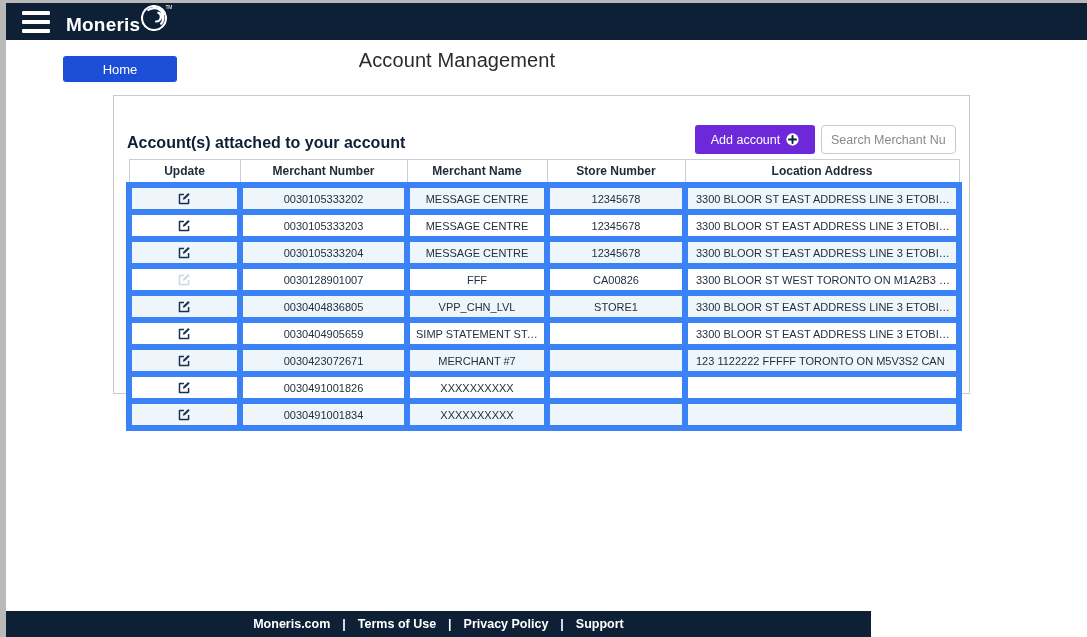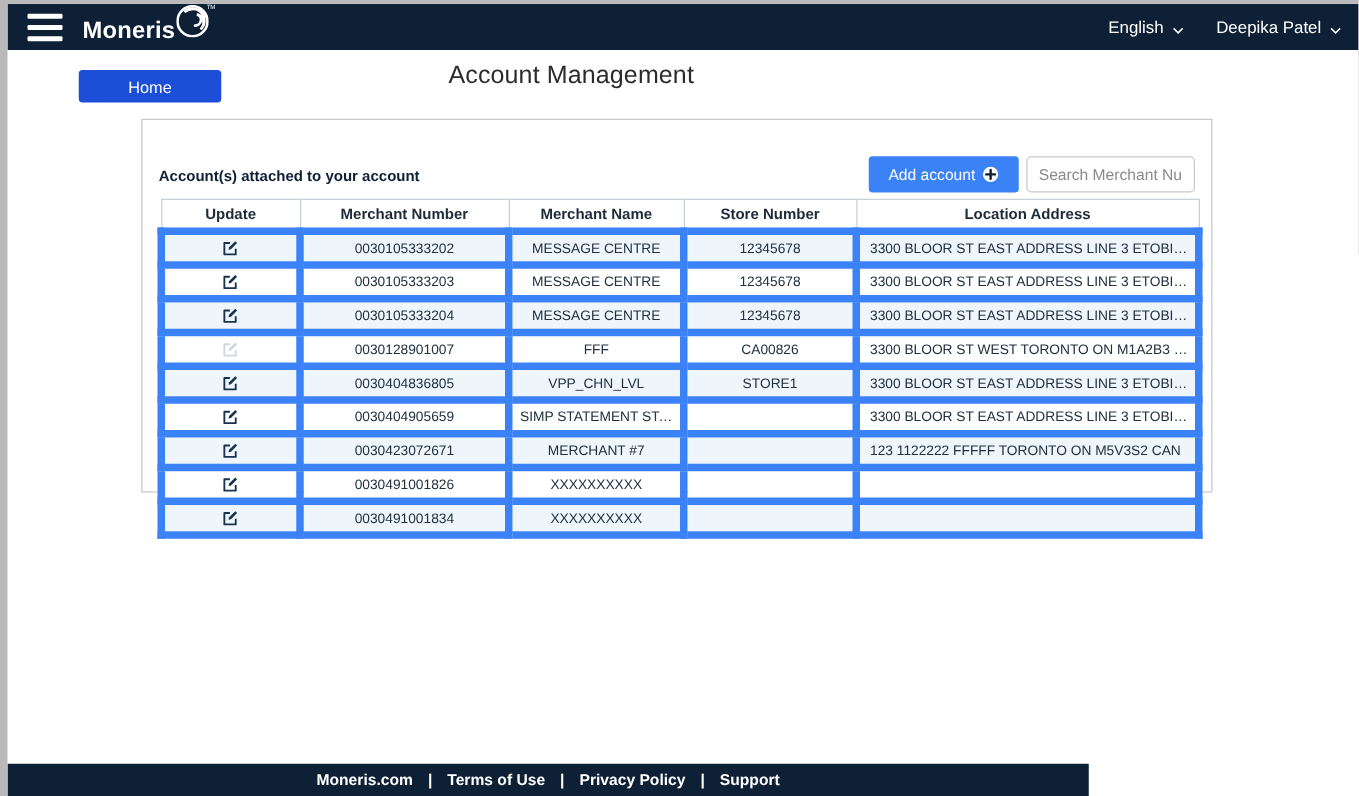--- a/index.html
+++ b/index.html
@@ -154,31 +154,31 @@
     position: absolute;
     left: 0;
     top: 0;
     width: 855px;
     height: 63px;
   }
   .card-label {
     position: absolute;
     left: 13px;
     top: 38px;
-    font-size: 12px;
+    font-size: 16px;
     font-weight: bold;
     color: #0d2036;
   }
   .add-account-btn {
     position: absolute;
     left: 581px;
     top: 29px;
     width: 120px;
     height: 29px;
-    background: #3b82f6;
+    background: #6d28d9;
     color: #ffffff;
     border: none;
     border-radius: 3px;
     font-size: 12.5px;
     cursor: pointer;
     display: flex;
     align-items: center;
     justify-content: center;
     gap: 6px;
     font-family: "Liberation Sans", sans-serif;
@@ -330,38 +330,20 @@
       <span class="logo-text">Moneris</span>
       <span class="logo-mark">
         <svg width="26" height="26" viewBox="0 0 26 26">
           <circle cx="13" cy="13" r="12" fill="none" stroke="#ffffff" stroke-width="2.1"></circle>
           <path d="M24 9 A12 12 0 0 0 6.5 5.5 A9.5 9.5 0 0 1 19.5 19.5 A7 7 0 0 0 16.5 7.5 A4.6 4.6 0 0 1 15 16.5" fill="none" stroke="#ffffff" stroke-width="2.1" stroke-linecap="round"></path>
         </svg>
         <span class="logo-tm">TM</span>
       </span>
     </div>
 
-    <div class="nav-right">
-      <div class="nav-item">
-        <span>English</span>
-        <span class="chev">
-          <svg width="9" height="9" viewBox="0 0 10 10">
-                <path d="M1 3 L5 7 L9 3" fill="none" stroke="#ffffff" stroke-width="1.3"></path>
-              </svg>
-        </span>
-      </div>
-      <div class="nav-item">
-        <span>Deepika Patel</span>
-        <span class="chev">
-          <svg width="9" height="9" viewBox="0 0 10 10">
-                <path d="M1 3 L5 7 L9 3" fill="none" stroke="#ffffff" stroke-width="1.3"></path>
-              </svg>
-        </span>
-      </div>
-    </div>
   </div>
 
   <div class="header-row">
     <button class="home-btn">Home</button>
     <div class="page-title">Account Management</div>
   </div>
 
   <div class="card">
     <div class="card-top">
       <div class="card-label">Account(s) attached to your account</div>

